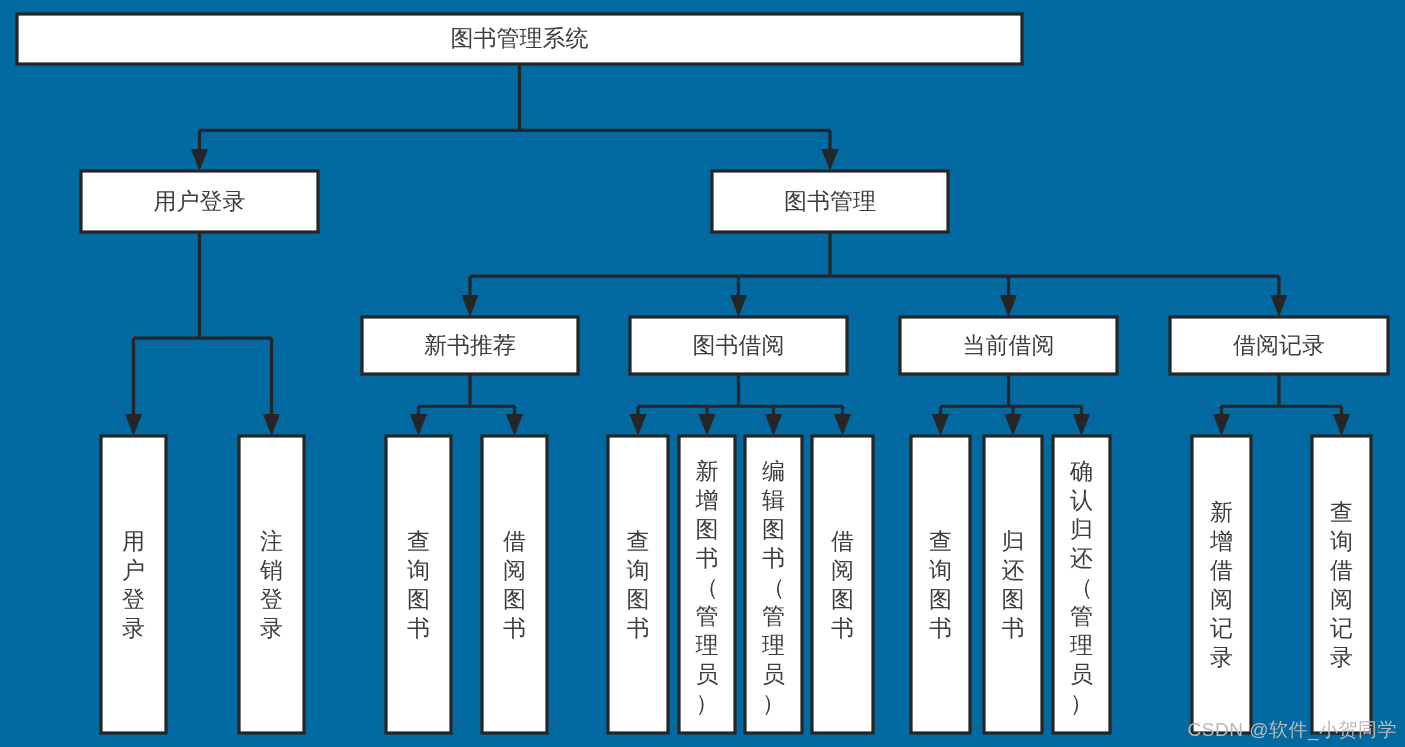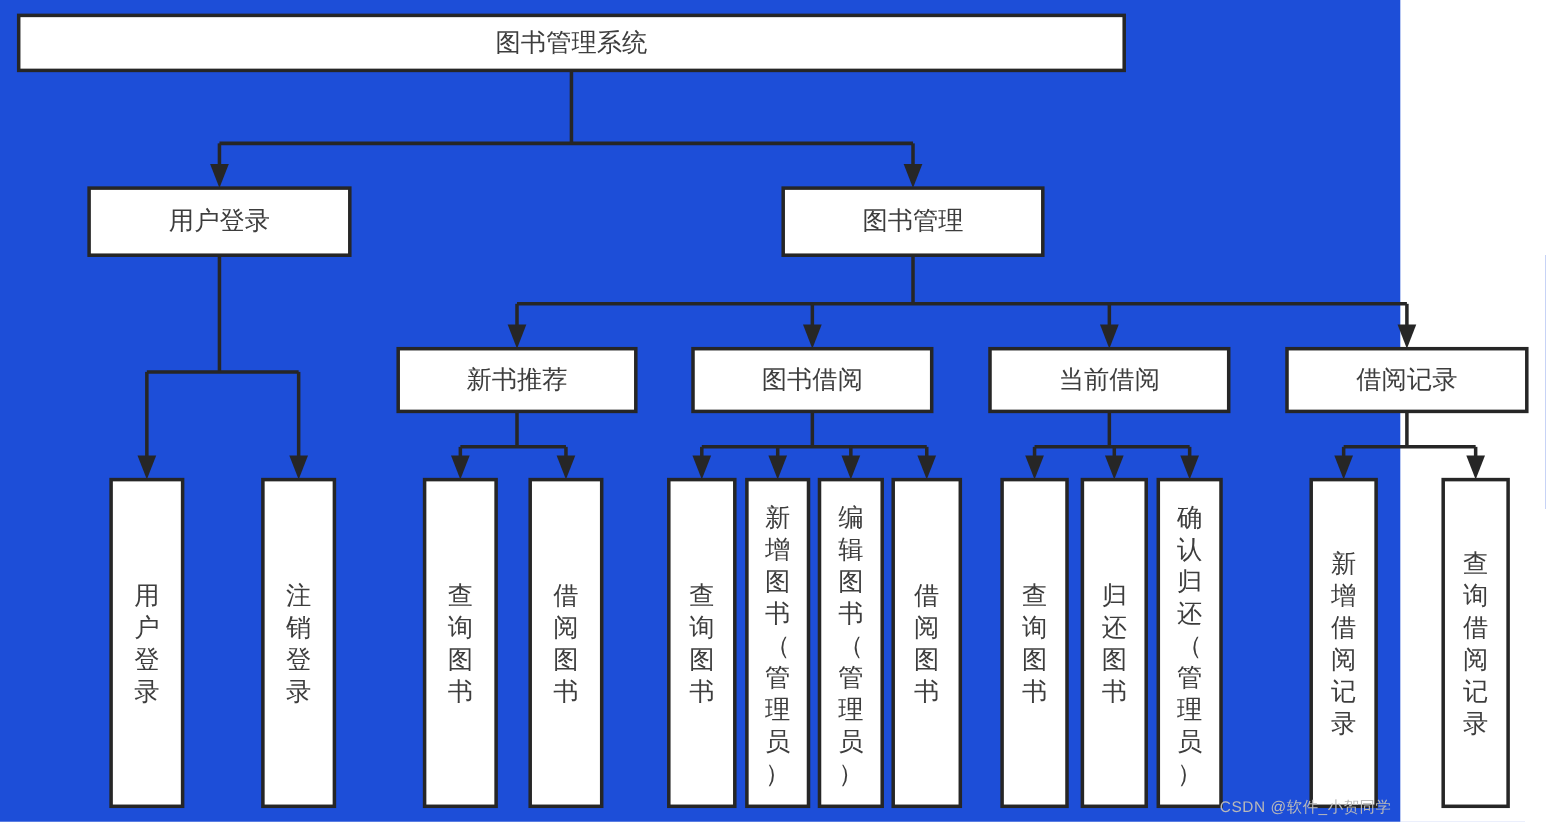--- a/index.html
+++ b/index.html
@@ -1,38 +1,38 @@
 <!DOCTYPE html>
 <html><head>
 <meta charset="utf-8">
 <style>
   html,body{margin:0;padding:0;background:#ffffff;}
   body{
     width:1405px;height:747px;
     font-family:"Liberation Sans","DejaVu Sans",sans-serif;
     overflow:hidden;
   }
-  #stage{position:relative;width:1273px;height:747px;background:#1d4ed8;}
+  #stage{position:relative;width:1405px;height:747px;background:#0369a1;}
   svg.diagram{position:absolute;left:0;top:0;width:1405px;height:747px;}
   .node-rect{fill:#ffffff;stroke:#262626;stroke-width:3.2;}
   .edge{stroke:#262626;stroke-width:3.2;fill:none;stroke-linecap:butt;}
   .arrow-head{fill:#262626;stroke:none;}
   .node-label{
     fill:#3d3d3d;
     font-family:"Liberation Sans","DejaVu Sans",sans-serif;
     text-anchor:middle;
     dominant-baseline:middle;
   }
   .h-label{font-size:23px;}
   .v-label{font-size:23px;}
   .watermark{
     position:absolute;
     right:8px;bottom:4px;
     color:#b9b9b9;
-    font-size:14px;
+    font-size:19px;
     font-family:"Liberation Sans","DejaVu Sans",sans-serif;
     letter-spacing:0.5px;
     white-space:nowrap;
     pointer-events:none;
   }
 </style>
 </head>
 <body>
 
 <div id="stage">

